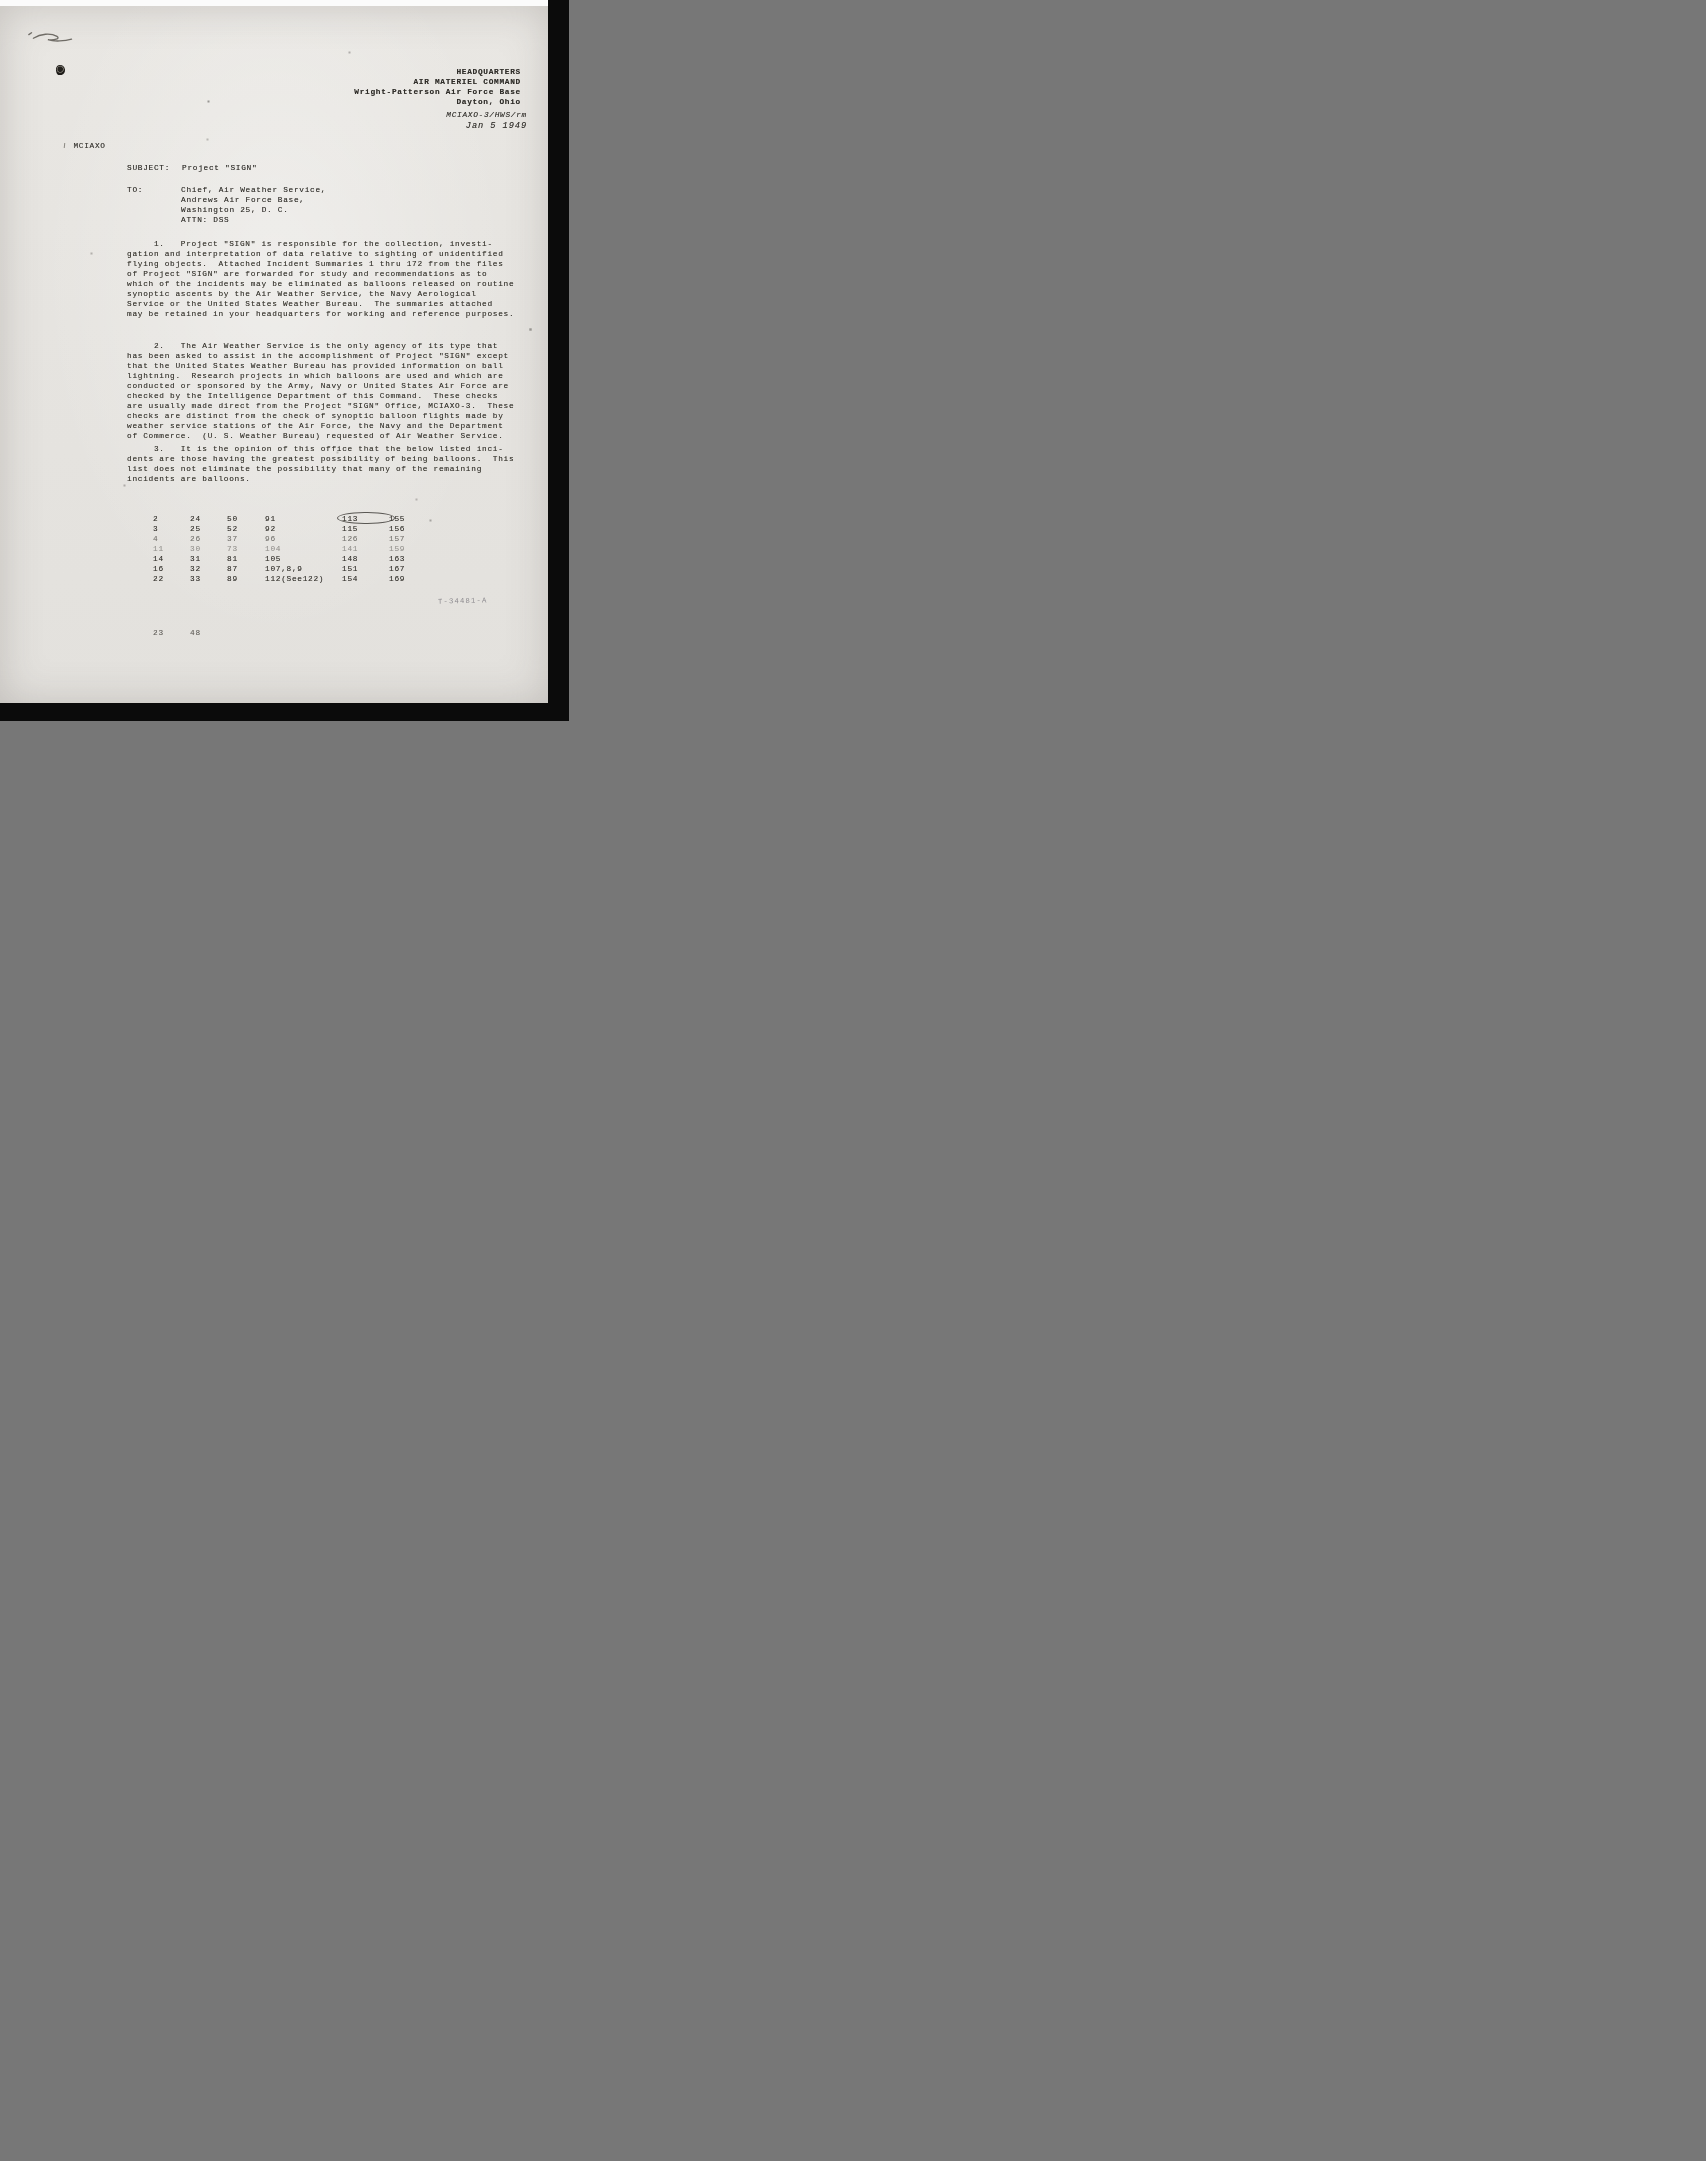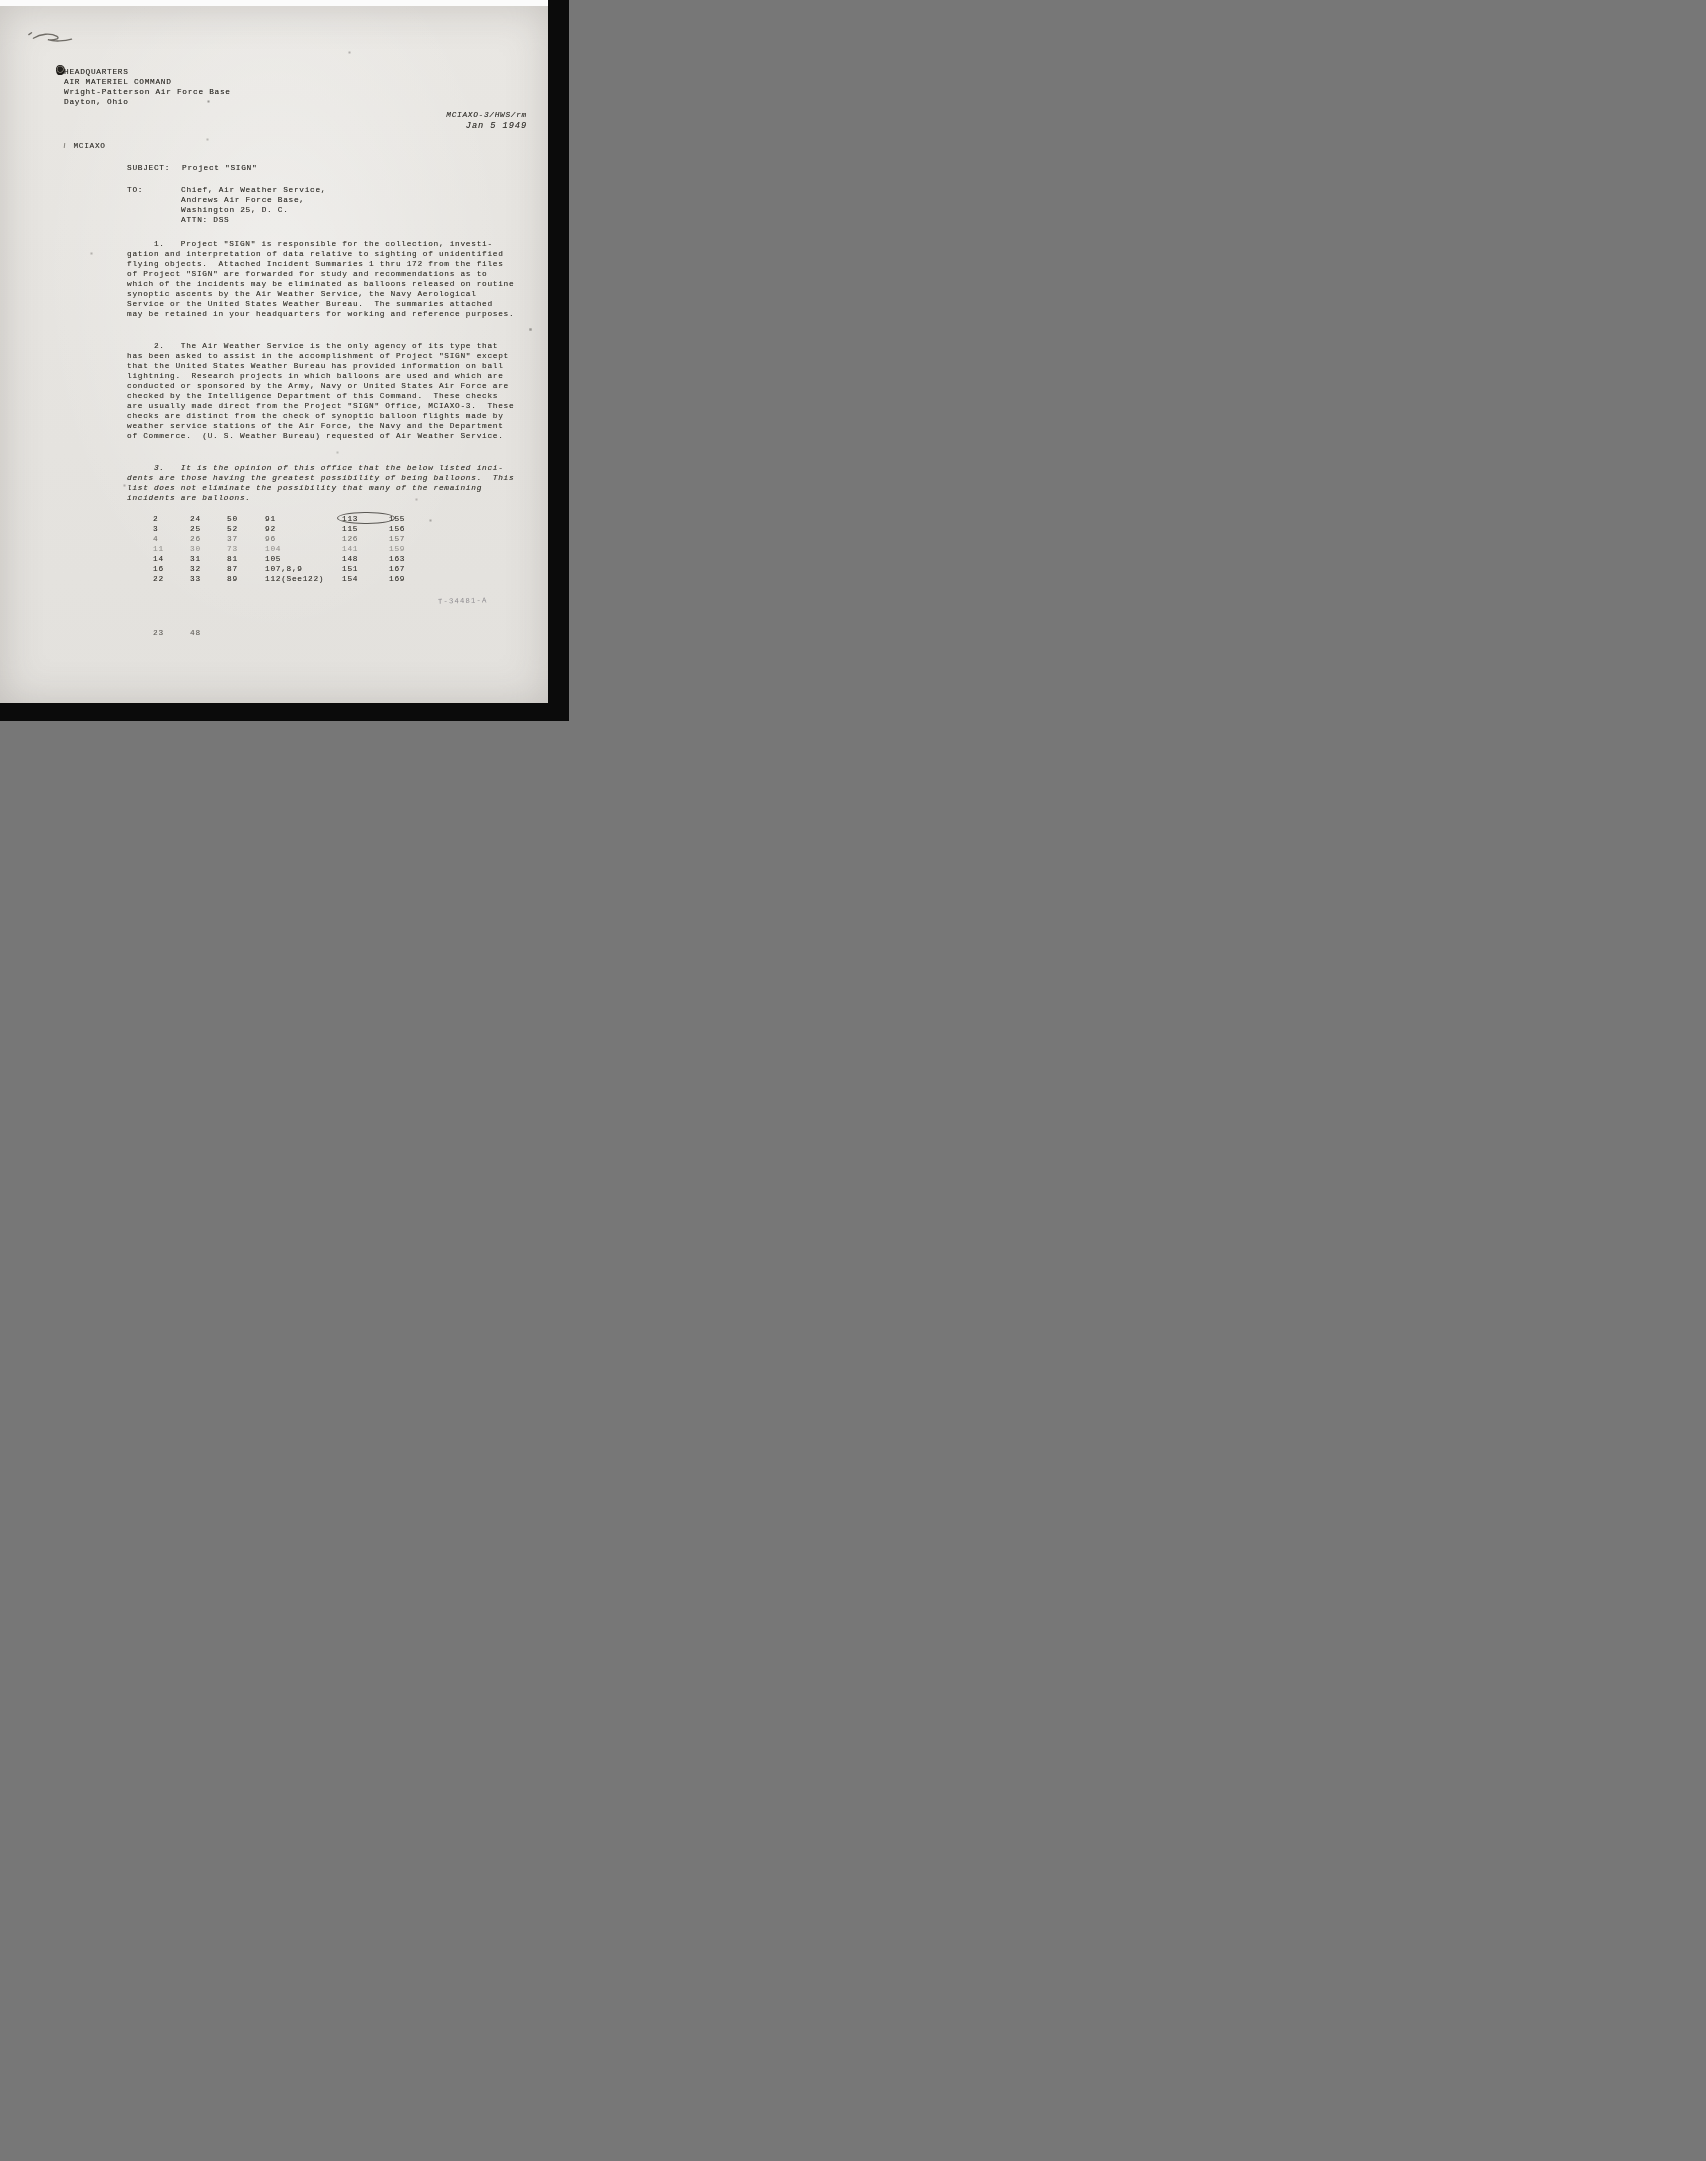--- a/index.html
+++ b/index.html
@@ -22,22 +22,23 @@
   }
   
   .edge-right  { position:absolute; right:0; top:0; width:21.5px; height:721px; background:#0b0b0b; }
   .edge-bottom { position:absolute; left:0; bottom:0; width:569px; height:18.3px; background:#0b0b0b; }
   .edge-top-strip { position:absolute; left:0; top:0; width:547px; height:5.5px; background:#fbfbfb; }
 
   .ink { text-shadow:0 0 0.5px rgba(40,38,34,.45); }
 
   .letterhead {
     position:absolute; left:64px; top:61px; width:457px;
-    text-align:left; font-size:7.8px; letter-spacing:0.7px; line-height:10px;
+    text-align:right; font-size:7.8px; letter-spacing:0.7px; line-height:10px;
     color:#2f2d29;
+    font-weight:bold;
   }
   .refblock {
     position:absolute; left:348px; top:104px; width:179px;
     text-align:right; font-size:7.8px; letter-spacing:0.7px; line-height:11px;
     color:#33312d;
     font-style:italic;
   }
   .refblock .date { font-size:8.7px; letter-spacing:0.9px; }
 
   .office {
@@ -61,21 +62,21 @@
   .to-block .lbl { width:54px; }
 
   .para {
     position:absolute; left:127px; width:412px;
     white-space:pre; font-size:7.8px; letter-spacing:0.7px; line-height:10px;
     color:#38362ف;
     color:#38362f;
   }
   .p1 { top:233px; }
   .p2 { top:335px; }
-  .p3 { top:457px;font-style:italic; }
+  .p3 { top:438px; }
 
   .itable {
     position:absolute; left:153px; top:508px;
     font-size:7.8px; letter-spacing:0.7px; line-height:10px; color:#3a3833;
   }
   .trow { display:flex; }
   .trow:nth-child(3) { opacity:.62; }
   .trow:nth-child(4) { opacity:.45; }
   .trow:nth-child(8) { opacity:.72;margin-top:44px; }
   .tcell { display:inline-block; }

